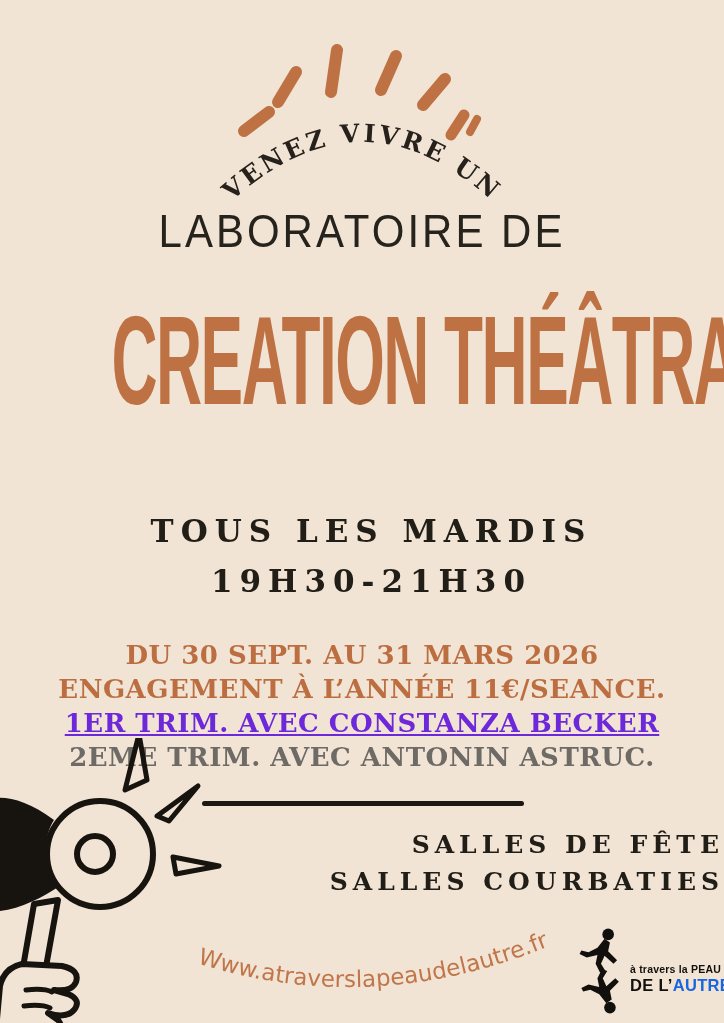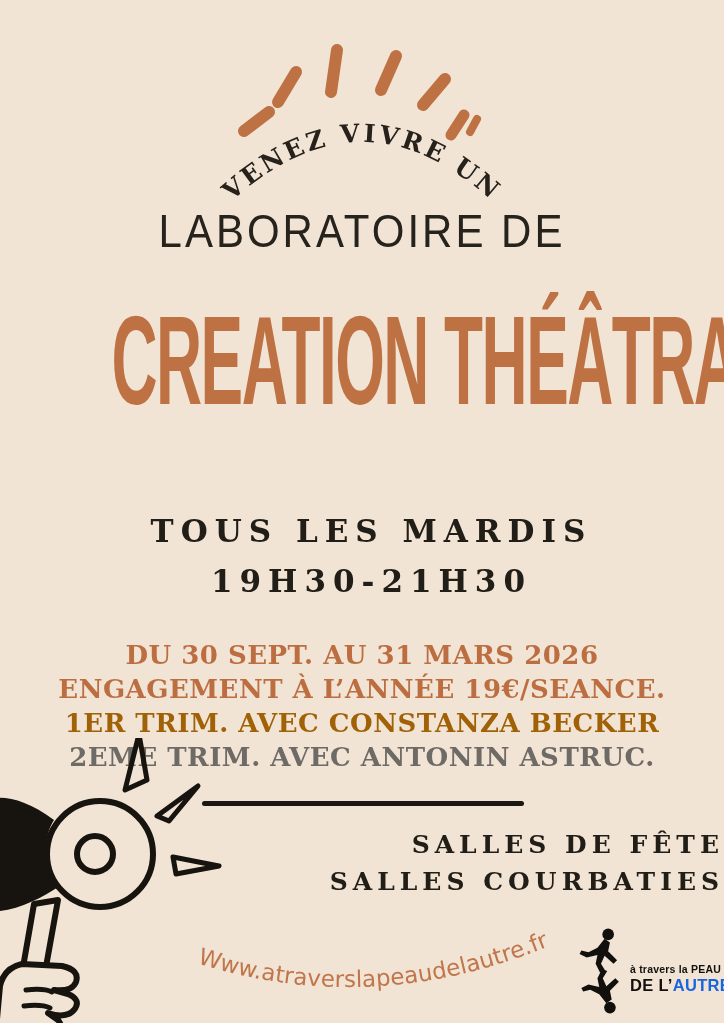--- a/index.html
+++ b/index.html
@@ -47,21 +47,21 @@
     color:#211d17;
     margin-left:43px;
   }
   .details{
     top:638px;left:0;width:724px;
     text-align:center;
     font-size:26px;line-height:34px;
     letter-spacing:0.5px;
   }
   .details .dates,.details .pricing{color:#BC6E41;}
-  .details .trim1{color:#a16207;}
+  .details .trim1{color:#6d28d9;text-decoration:underline;}
   .details .trim2{color:#6E6A65;}
   .divider{
     top:801px;left:202px;width:322px;height:5px;
     background:#1b1712;border-radius:3px;
   }
   .venue{
     top:826px;left:0;width:724px;
     text-align:right;
     font-size:25px;line-height:37px;
     letter-spacing:5px;
@@ -113,21 +113,21 @@
     <span>CREATION THÉÂTRALE</span>
   </div>
 
   <div class="abs slab schedule">
     <div>TOUS LES MARDIS</div>
     <div>19H30-21H30</div>
   </div>
 
   <div class="abs slab details">
     <div class="dates">DU 30 SEPT. AU 31 MARS 2026</div>
-    <div class="pricing">ENGAGEMENT À L’ANNÉE 19€/SEANCE.</div>
+    <div class="pricing">ENGAGEMENT À L’ANNÉE 11€/SEANCE.</div>
     <div class="trim1">1ER TRIM. AVEC CONSTANZA BECKER</div>
     <div class="trim2">2EME TRIM. AVEC ANTONIN ASTRUC.</div>
   </div>
 
   <div class="abs divider"></div>
 
   <div class="abs slab venue">
     <div>SALLES DE FÊTE</div>
     <div>SALLES COURBATIES</div>
   </div>

